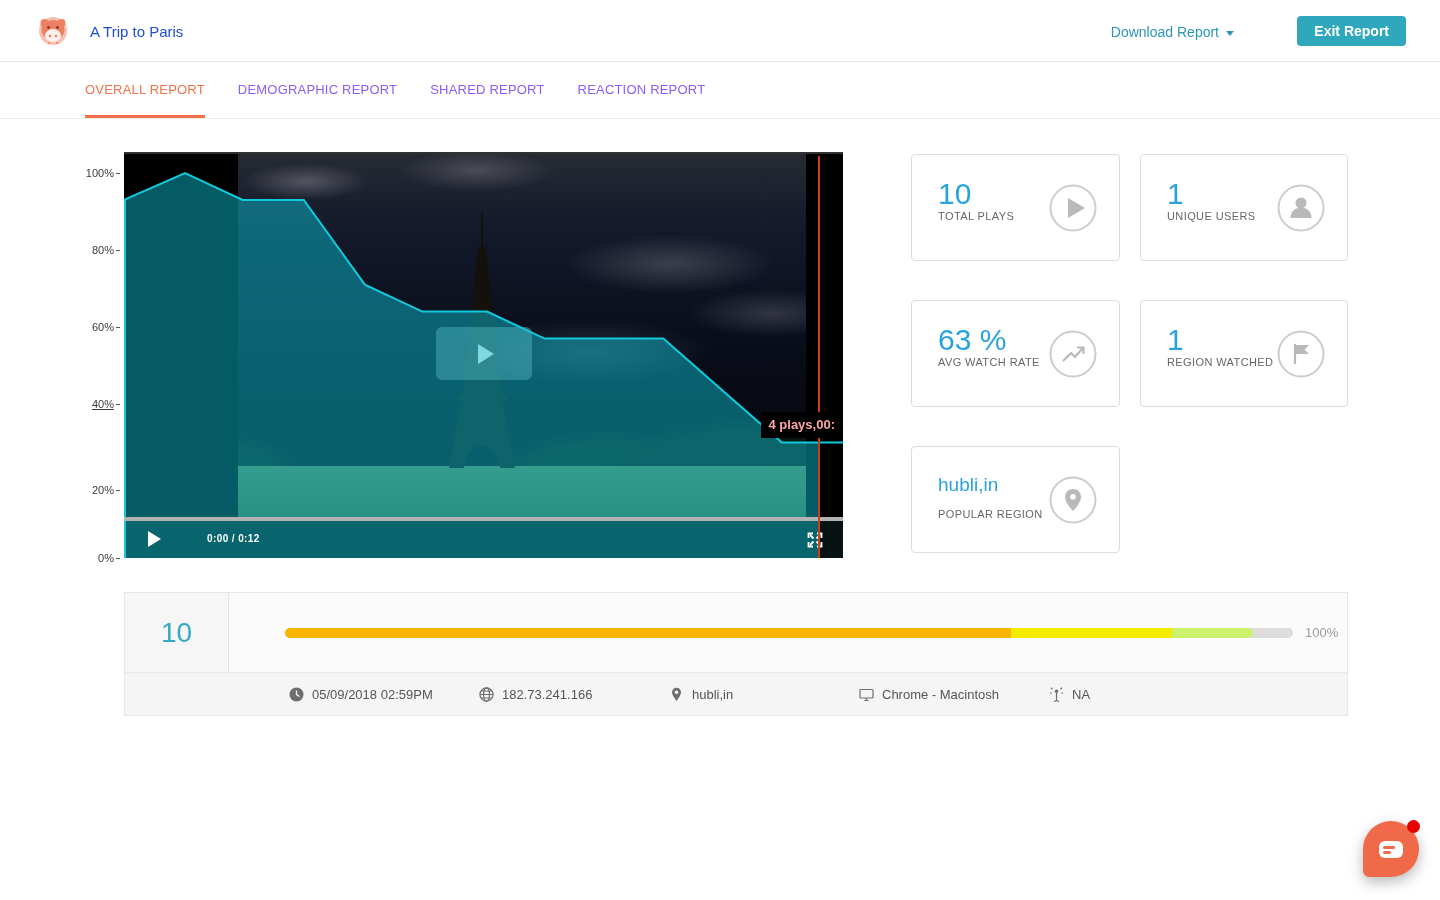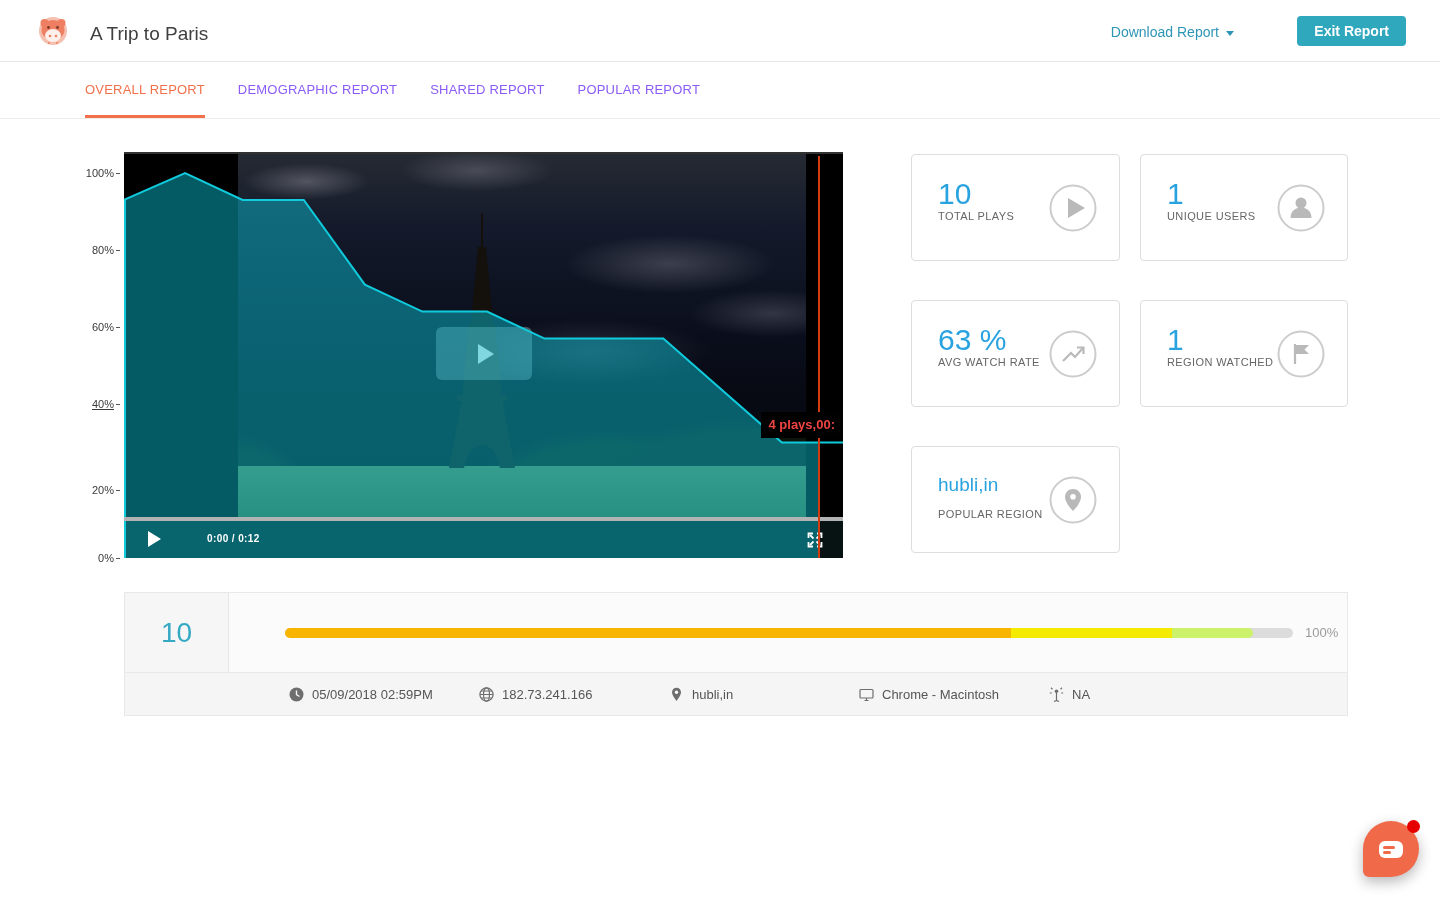--- a/index.html
+++ b/index.html
@@ -2,21 +2,21 @@
 <html style="--accent-orange: #F2714B; --teal-button: #2FA7BD; --link-teal: #2E95B5; --stat-blue: #29A3E0; --viewer-teal: #35A9C4; --chart-stroke: #10CBDC; --chart-fill: rgba(11,191,210,0.48); --playhead-red: #D23C10; --chat-orange: #F06A4A; --bar-track: #DCDCDC;"><head>
 <meta charset="utf-8">
 <style>
   * { margin:0; padding:0; box-sizing:border-box; }
   html,body { width:1440px; height:900px; background:#fff; font-family:"Liberation Sans", sans-serif; overflow:hidden; }
   body { position:relative; }
 
   
   .topbar { position:relative; height:62px; background:#fff; border-bottom:1px solid #e7e7e7; }
   .logo { position:absolute; left:38px; top:16px; width:30px; height:30px; }
-  .page-title { position:absolute; left:90px; top:23px; font-size:19px; color:#404040; }
+  .page-title { position:absolute; left:90px; top:23px; font-size:15px; color:#1d4ed8; }
   .download-link { position:absolute; right:206px; top:24px; font-size:14px; color:var(--link-teal,#2E95B5); cursor:pointer; display:flex; align-items:center; gap:7px; }
   .caret-down { width:0; height:0; border-left:4.5px solid transparent; border-right:4.5px solid transparent; border-top:5px solid var(--link-teal,#2E95B5); margin-top:2px; }
   .exit-btn { position:absolute; right:34px; top:16px; height:30px; padding:0 17px; background:var(--teal-button,#2FA7BD); color:#fff; font-size:14px; font-weight:bold; border:none; border-radius:4px; cursor:pointer; font-family:"Liberation Sans", sans-serif; }
 
   
   .tabbar { height:57px; background:#fff; border-bottom:1px solid #ededed; display:flex; padding-left:85px; }
   .tab { margin-right:33px; display:flex; align-items:center; font-size:13px; color:#8b5cf6; border-bottom:3px solid transparent; padding-top:2px; cursor:pointer; letter-spacing:.2px; }
   .tab.active { color:var(--accent-orange,#F2714B); border-bottom-color:var(--accent-orange,#F2714B); }
 
   
@@ -52,21 +52,21 @@
   .play-overlay i { width:0; height:0; border-top:10px solid transparent; border-bottom:10px solid transparent; border-left:16px solid rgba(255,255,255,.9); margin-left:5px; }
 
   .controlbar { position:absolute; left:0; right:0; bottom:0; height:37px; background:rgba(7,19,19,.93); z-index:2; }
   .chart-svg { position:absolute; inset:0; z-index:3; pointer-events:none; }
   .seek-track { position:absolute; left:0; right:0; bottom:37px; height:4px; background:#b3b3b3; z-index:5; cursor:pointer; }
   .ctrl-content { position:absolute; left:0; right:0; bottom:0; height:37px; z-index:5; }
   .ctrl-play { position:absolute; left:24px; top:10px; width:0; height:0; border-top:8.5px solid transparent; border-bottom:8.5px solid transparent; border-left:13px solid #fff; cursor:pointer; }
   .ctrl-time { position:absolute; left:83px; top:12px; font-size:10px; font-weight:bold; color:#fff; letter-spacing:.4px; }
   .ctrl-fs { position:absolute; right:19px; top:10px; width:18px; height:18px; cursor:pointer; }
   .playhead { position:absolute; top:2px; bottom:0; width:2px; background:var(--playhead-red,#D23C10); z-index:6; cursor:ew-resize; }
-  .chart-tooltip { position:absolute; right:0; background:#010101; color:#ef4444; font-size:13px; font-weight:600; padding:5px 8px 6px; z-index:7; white-space:nowrap; }
+  .chart-tooltip { position:absolute; right:0; background:#010101; color:#fca5a5; font-size:13px; font-weight:600; padding:5px 8px 6px; z-index:7; white-space:nowrap; }
 
   
   .stats-grid { position:absolute; left:911px; top:35px; display:grid; grid-template-columns:209px 208px; gap:39px 20px; }
   .card { height:107px; border:1px solid #ddd; border-radius:4px; background:#fff; position:relative; padding:22px 0 0 26px; }
   .card-value { font-size:30px; color:var(--stat-blue,#29A3E0); line-height:1.1; }
   .card-label { font-size:11px; color:#666; letter-spacing:.4px; margin-top:0; }
   .card-icon { position:absolute; right:22px; top:50%; margin-top:-24px; width:48px; height:48px; }
   .card.card-region .card-value { font-size:19px; margin-top:6px; }
   .card.card-region .card-label { margin-top:12px; }
 
@@ -115,21 +115,21 @@
     <span>Download Report</span>
     <i class="caret-down"></i>
   </div>
   <button class="exit-btn">Exit Report</button>
 </header>
 
 <nav class="tabbar">
   <div class="tab active">OVERALL REPORT</div>
   <div class="tab">DEMOGRAPHIC REPORT</div>
   <div class="tab">SHARED REPORT</div>
-  <div class="tab">POPULAR REPORT</div>
+  <div class="tab">REACTION REPORT</div>
 </nav>
 
 <main class="content">
 
   <div class="player-wrap">
     <div class="yaxis">
         <div class="ytick" style="top: 11px;">
           <span>100%</span>
           <i></i>
         </div>

